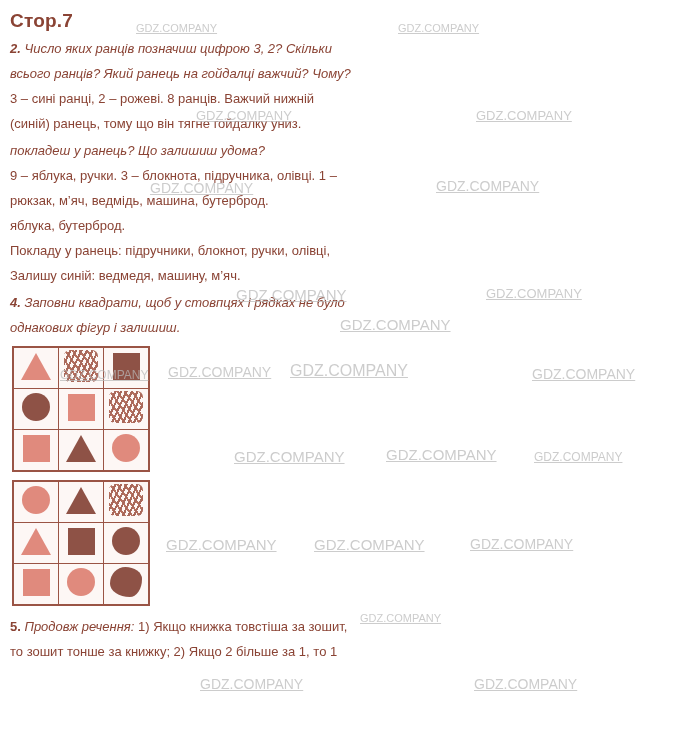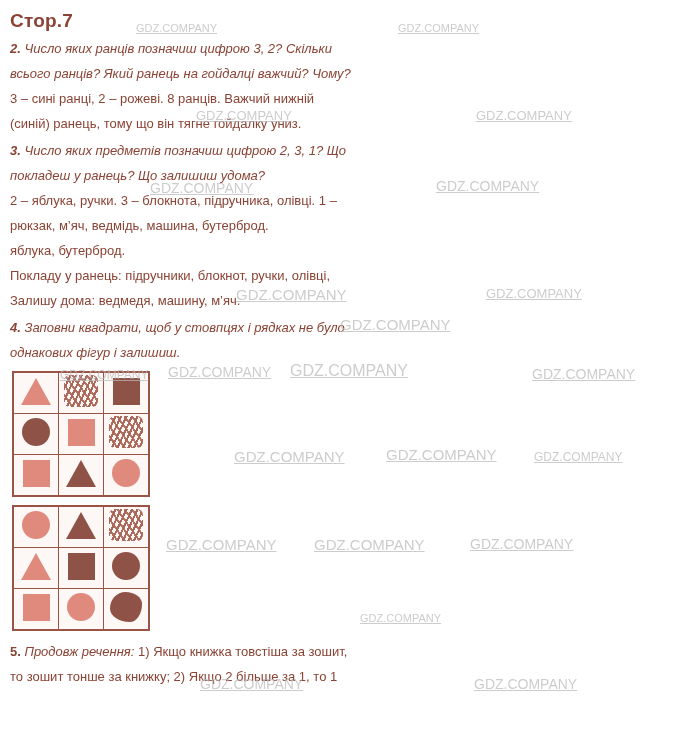--- a/index.html
+++ b/index.html
@@ -133,27 +133,26 @@
   <div class="page-title">Стор.7</div>
 
   <div class="block">
     <div class="line q-line"><span class="num">2.</span> <span>Число яких ранців позначиш цифрою 3, 2? Скільки</span></div>
     <div class="line q-line">всього ранців? Який ранець на гойдалці важчий? Чому?</div>
     <div class="line">3 – сині ранці, 2 – рожеві. 8 ранців. Важчий нижній</div>
     <div class="line">(синій) ранець, тому що він тягне гойдалку униз.</div>
   </div>
 
   <div class="block">
-    <div class="line q-line"><span class="num">3.</span> <span>Число яких предметів позначиш цифрою 2, 3, 1? Що</span></div>
     <div class="line q-line">покладеш у ранець? Що залишиш удома?</div>
-    <div class="line">2 – яблука, ручки. 3 – блокнота, підручника, олівці. 1 –</div>
+    <div class="line">9 – яблука, ручки. 3 – блокнота, підручника, олівці. 1 –</div>
     <div class="line">рюкзак, м’яч, ведмідь, машина, бутерброд.</div>
     <div class="line">яблука, бутерброд.</div>
     <div class="line">Покладу у ранець: підручники, блокнот, ручки, олівці,</div>
-    <div class="line">Залишу дома: ведмедя, машину, м’яч.</div>
+    <div class="line">Залишу синій: ведмедя, машину, м’яч.</div>
   </div>
 
   <div class="block">
     <div class="line q-line"><span class="num">4.</span> <span>Заповни квадрати, щоб у стовпцях і рядках не було</span></div>
     <div class="line q-line">однакових фігур і залишиш.</div>
   </div>
 
   <div class="grids">
     <table class="grid grid-1">
       <tbody>

